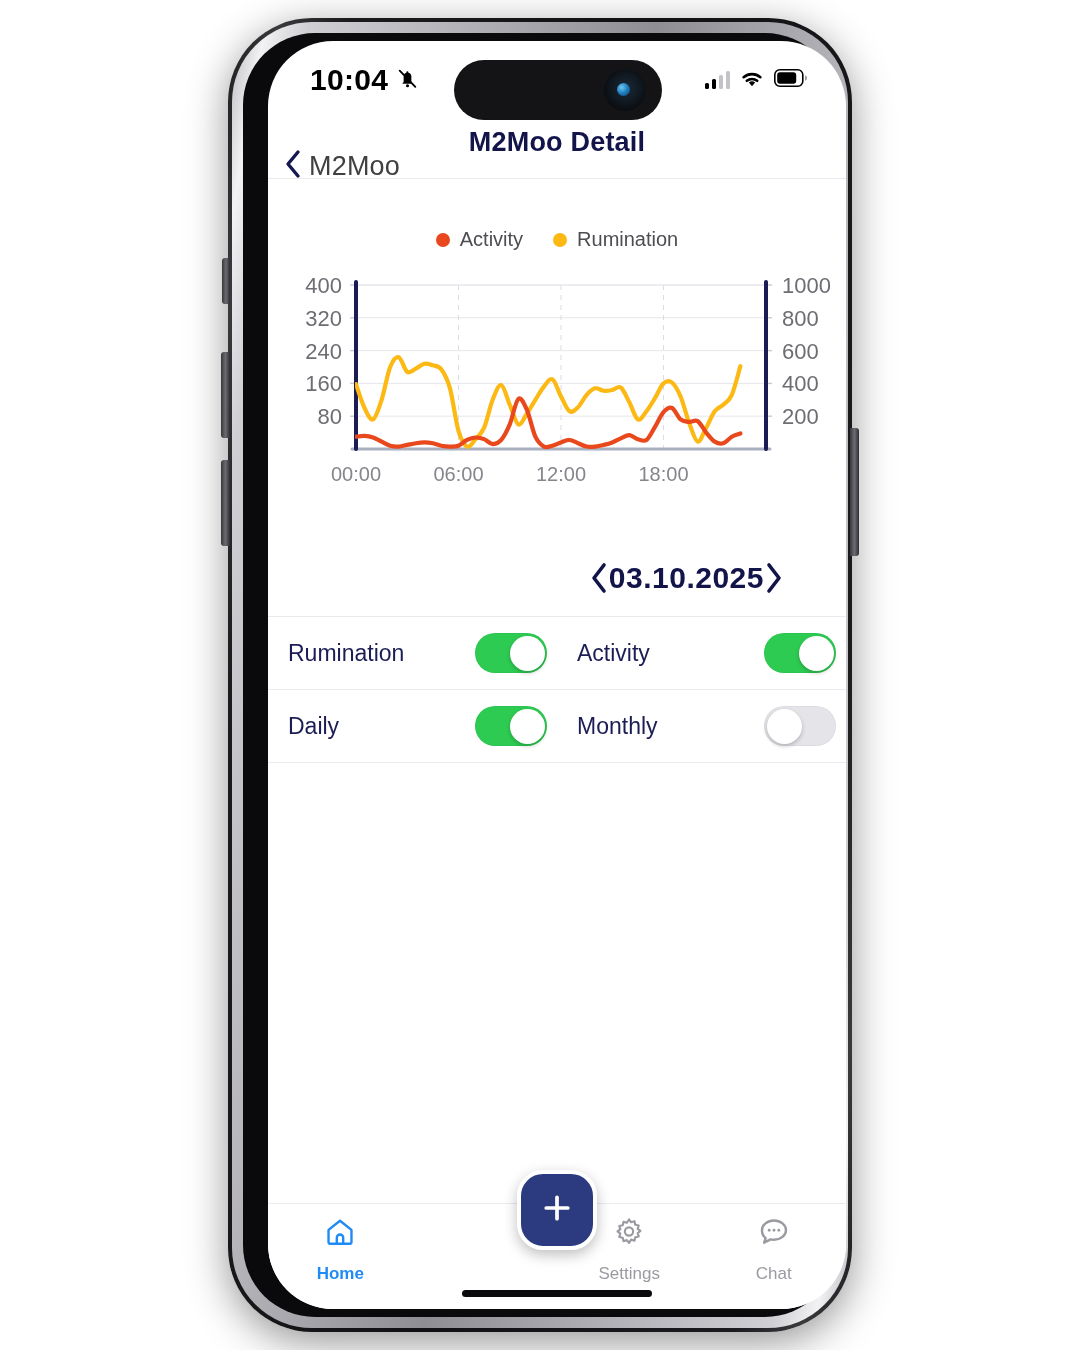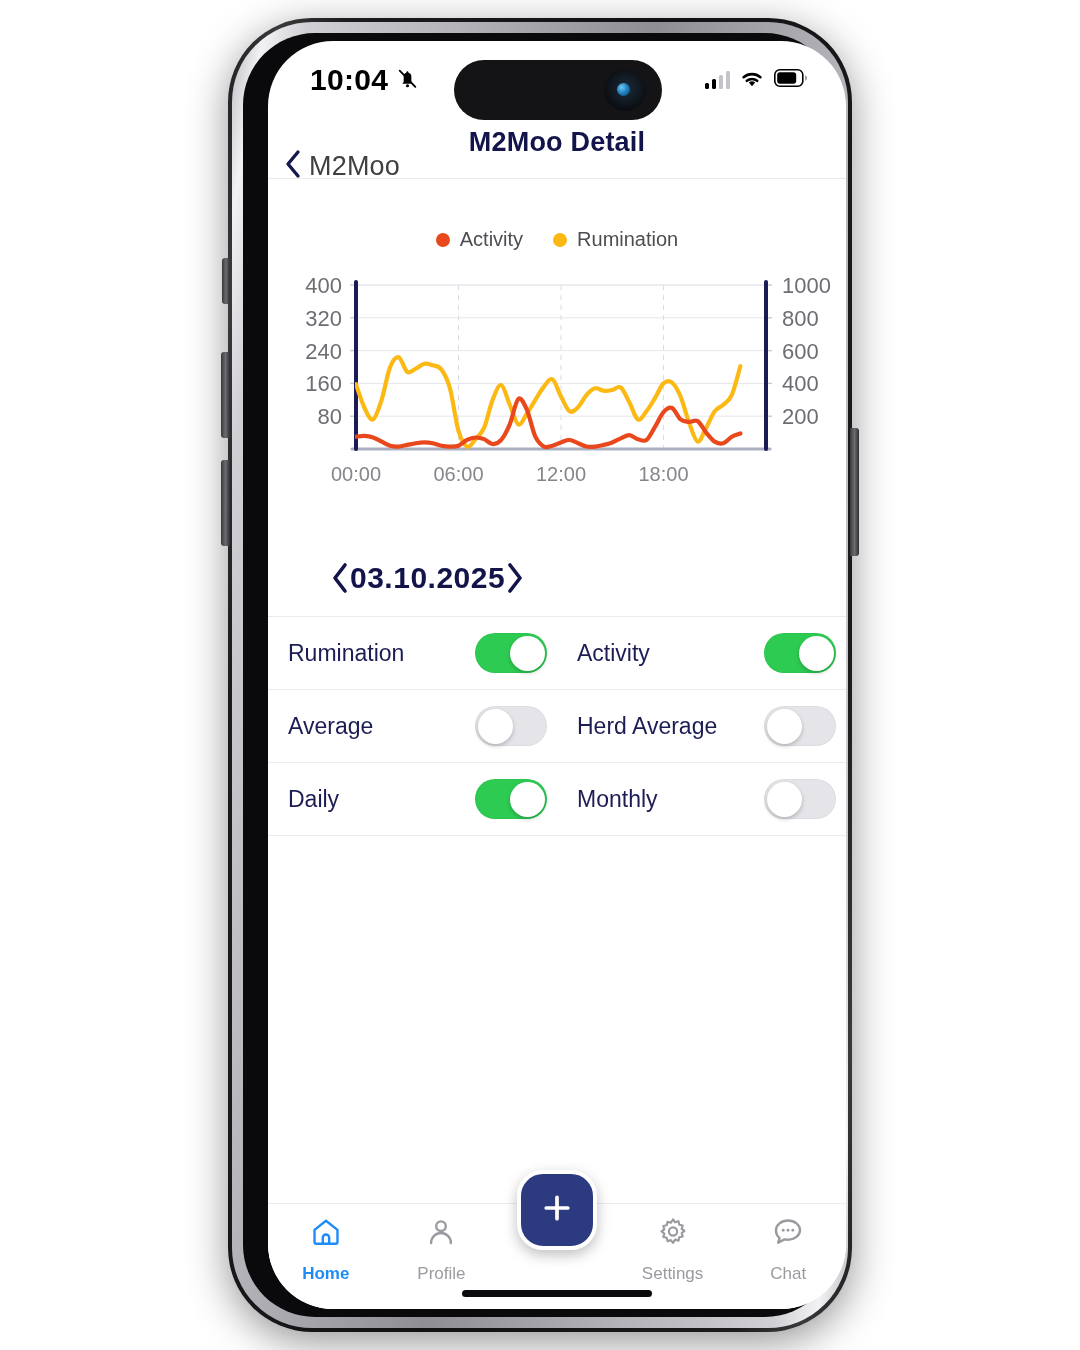--- a/index.html
+++ b/index.html
@@ -93,21 +93,21 @@
   .legend-item { display:flex; align-items:center; gap:10px; }
   .legend-dot { width:14px; height:14px; border-radius:50%; }
   .legend-text { font-size:20px; color:#4d4d52; }
 
   #plot-wrap { position:relative; width:578px; height:230px; margin-top:20px; }
   #plot-svg { position:absolute; left:0; top:0; }
 
   
   #date-bar {
     position:absolute; left:0; top:498px; width:578px; height:78px;
-    display:flex; align-items:center; justify-content:flex-start; padding:0 62px;
+    display:flex; align-items:center; justify-content:flex-end; padding:0 62px;
     border-bottom:1px solid #e9e9ee;
   }
   #date-text { font-size:30px; font-weight:700; color:#12144a; letter-spacing:.5px; }
   .date-arrow { cursor:pointer; color:#12144a; display:flex; align-items:center; }
 
   
   #toggle-list { position:absolute; left:0; top:576px; width:578px; }
   .toggle-row {
     display:flex; height:73px; align-items:center;
     border-bottom:1px solid #eaeaef;
@@ -307,34 +307,20 @@
           </span>
         </div>
         <div class="toggle-cell">
           <span class="toggle-label">Activity</span>
           <span class="switch on" style="background: rgb(46, 203, 83);">
             <span class="knob"></span>
           </span>
         </div>
       </div>
 
-      <div class="toggle-row">
-        <div class="toggle-cell">
-          <span class="toggle-label">Average</span>
-          <span class="switch" style="background: rgb(228, 228, 233);">
-            <span class="knob"></span>
-          </span>
-        </div>
-        <div class="toggle-cell">
-          <span class="toggle-label">Herd Average</span>
-          <span class="switch" style="background: rgb(228, 228, 233);">
-            <span class="knob"></span>
-          </span>
-        </div>
-      </div>
 
       <div class="toggle-row">
         <div class="toggle-cell">
           <span class="toggle-label">Daily</span>
           <span class="switch on" style="background: rgb(46, 203, 83);">
             <span class="knob"></span>
           </span>
         </div>
         <div class="toggle-cell">
           <span class="toggle-label">Monthly</span>
@@ -350,29 +336,20 @@
       <div class="tab-item active">
         <span>
           <svg width="32" height="32" viewBox="0 0 24 24">
             <path d="M3.4 10.4 12 3.6l8.6 6.8v9.1a1.3 1.3 0 0 1-1.3 1.3H4.7a1.3 1.3 0 0 1-1.3-1.3z" fill="none" stroke="#1f8cf5" stroke-width="1.8" stroke-linejoin="round"></path>
             <path d="M9.6 20.8v-4.5a2.4 2.4 0 0 1 4.8 0v4.5" fill="none" stroke="#1f8cf5" stroke-width="1.8" stroke-linejoin="round"></path>
           </svg>
         </span>
         <span class="tab-label">Home</span>
       </div>
 
-      <div class="tab-item">
-        <span>
-          <svg width="32" height="32" viewBox="0 0 24 24">
-            <circle cx="12" cy="7.6" r="3.6" fill="none" stroke="#9a9aa1" stroke-width="1.8"></circle>
-            <path d="M4.6 20.2a7.4 7.4 0 0 1 14.8 0" fill="none" stroke="#9a9aa1" stroke-width="1.8" stroke-linecap="round"></path>
-          </svg>
-        </span>
-        <span class="tab-label">Profile</span>
-      </div>
 
       <div class="tab-item spacer"></div>
 
       <div class="tab-item">
         <span>
           <svg width="32" height="32" viewBox="0 0 24 24">
             <path d="M12 2.6l1.6 2.1 2.5-.8.6 2.6 2.6.6-.8 2.5 2.1 1.6-2.1 1.6.8 2.5-2.6.6-.6 2.6-2.5-.8L12 20.2l-1.6-2.1-2.5.8-.6-2.6-2.6-.6.8-2.5L3.4 11.6l2.1-1.6-.8-2.5 2.6-.6.6-2.6 2.5.8z" fill="none" stroke="#9a9aa1" stroke-width="1.6" stroke-linejoin="round"></path>
             <circle cx="12" cy="11.6" r="3.1" fill="none" stroke="#9a9aa1" stroke-width="1.6"></circle>
           </svg>
         </span>

